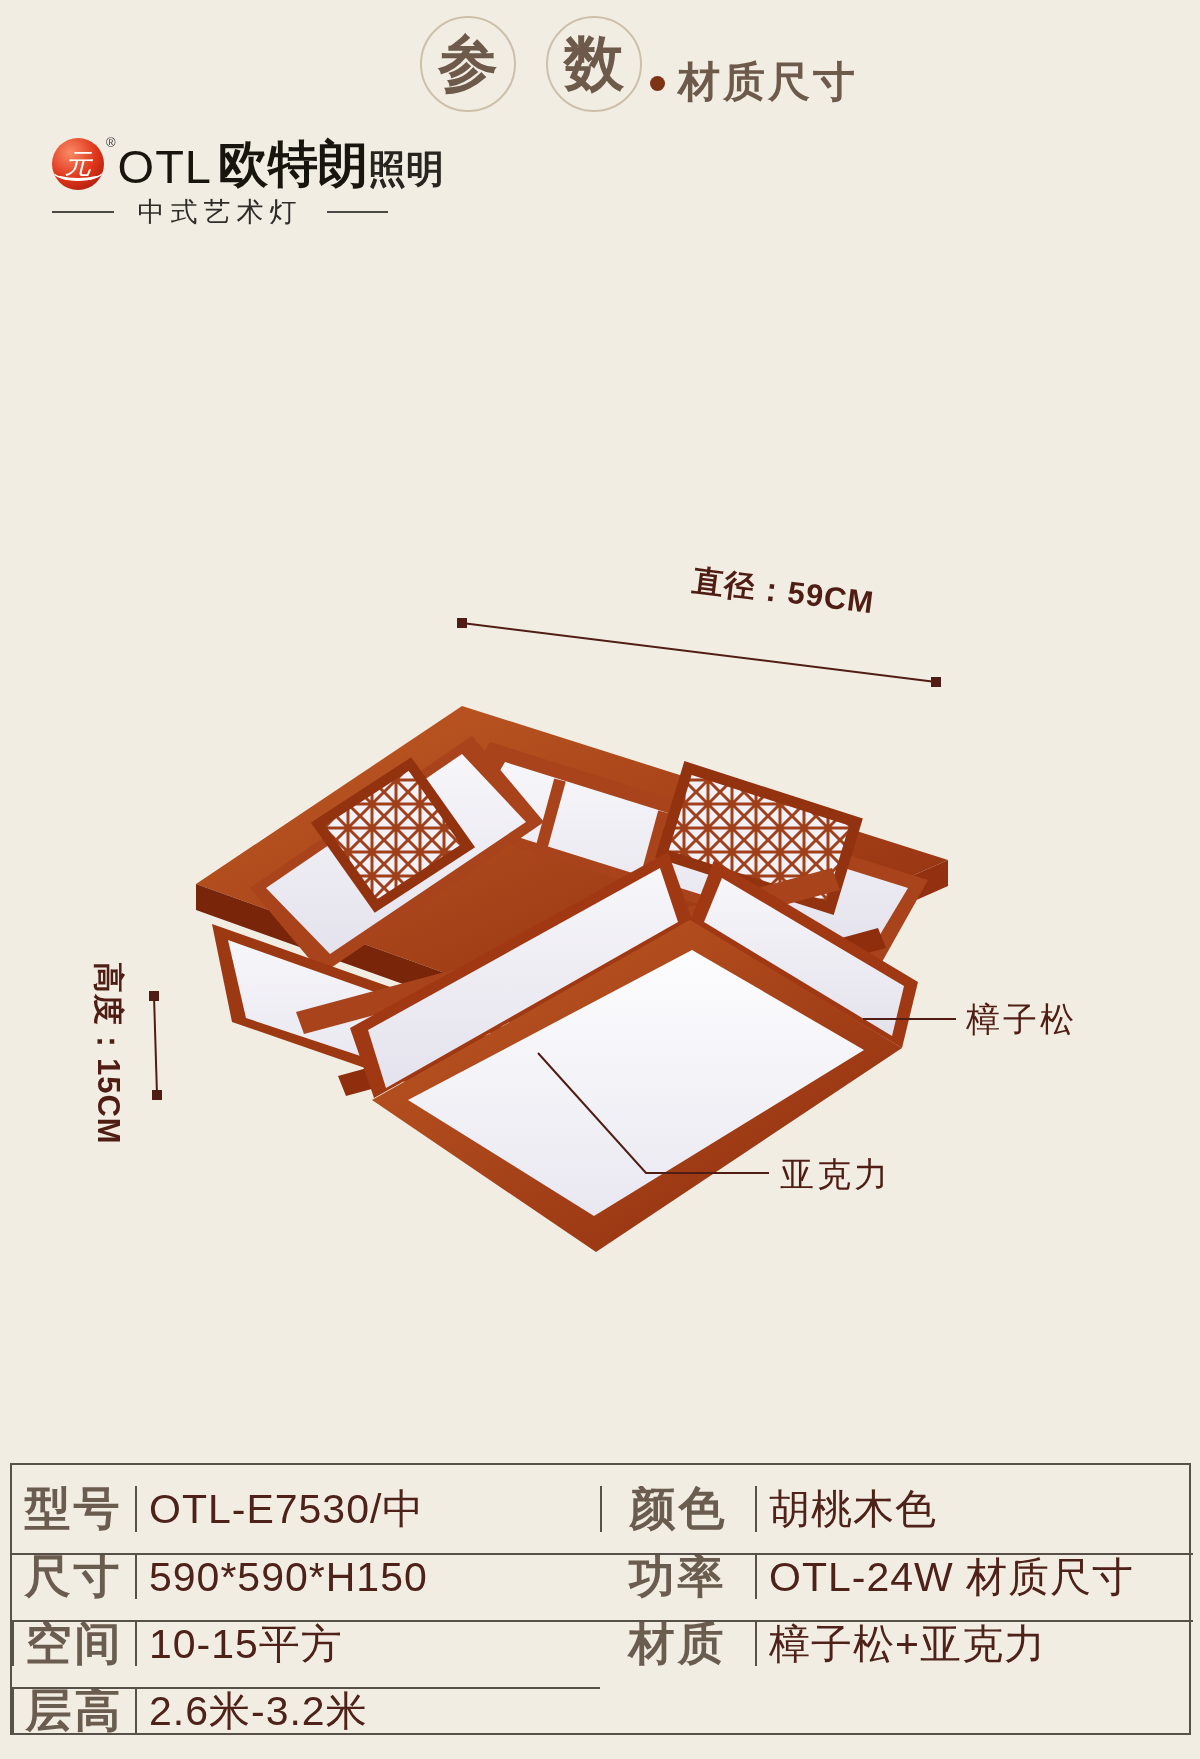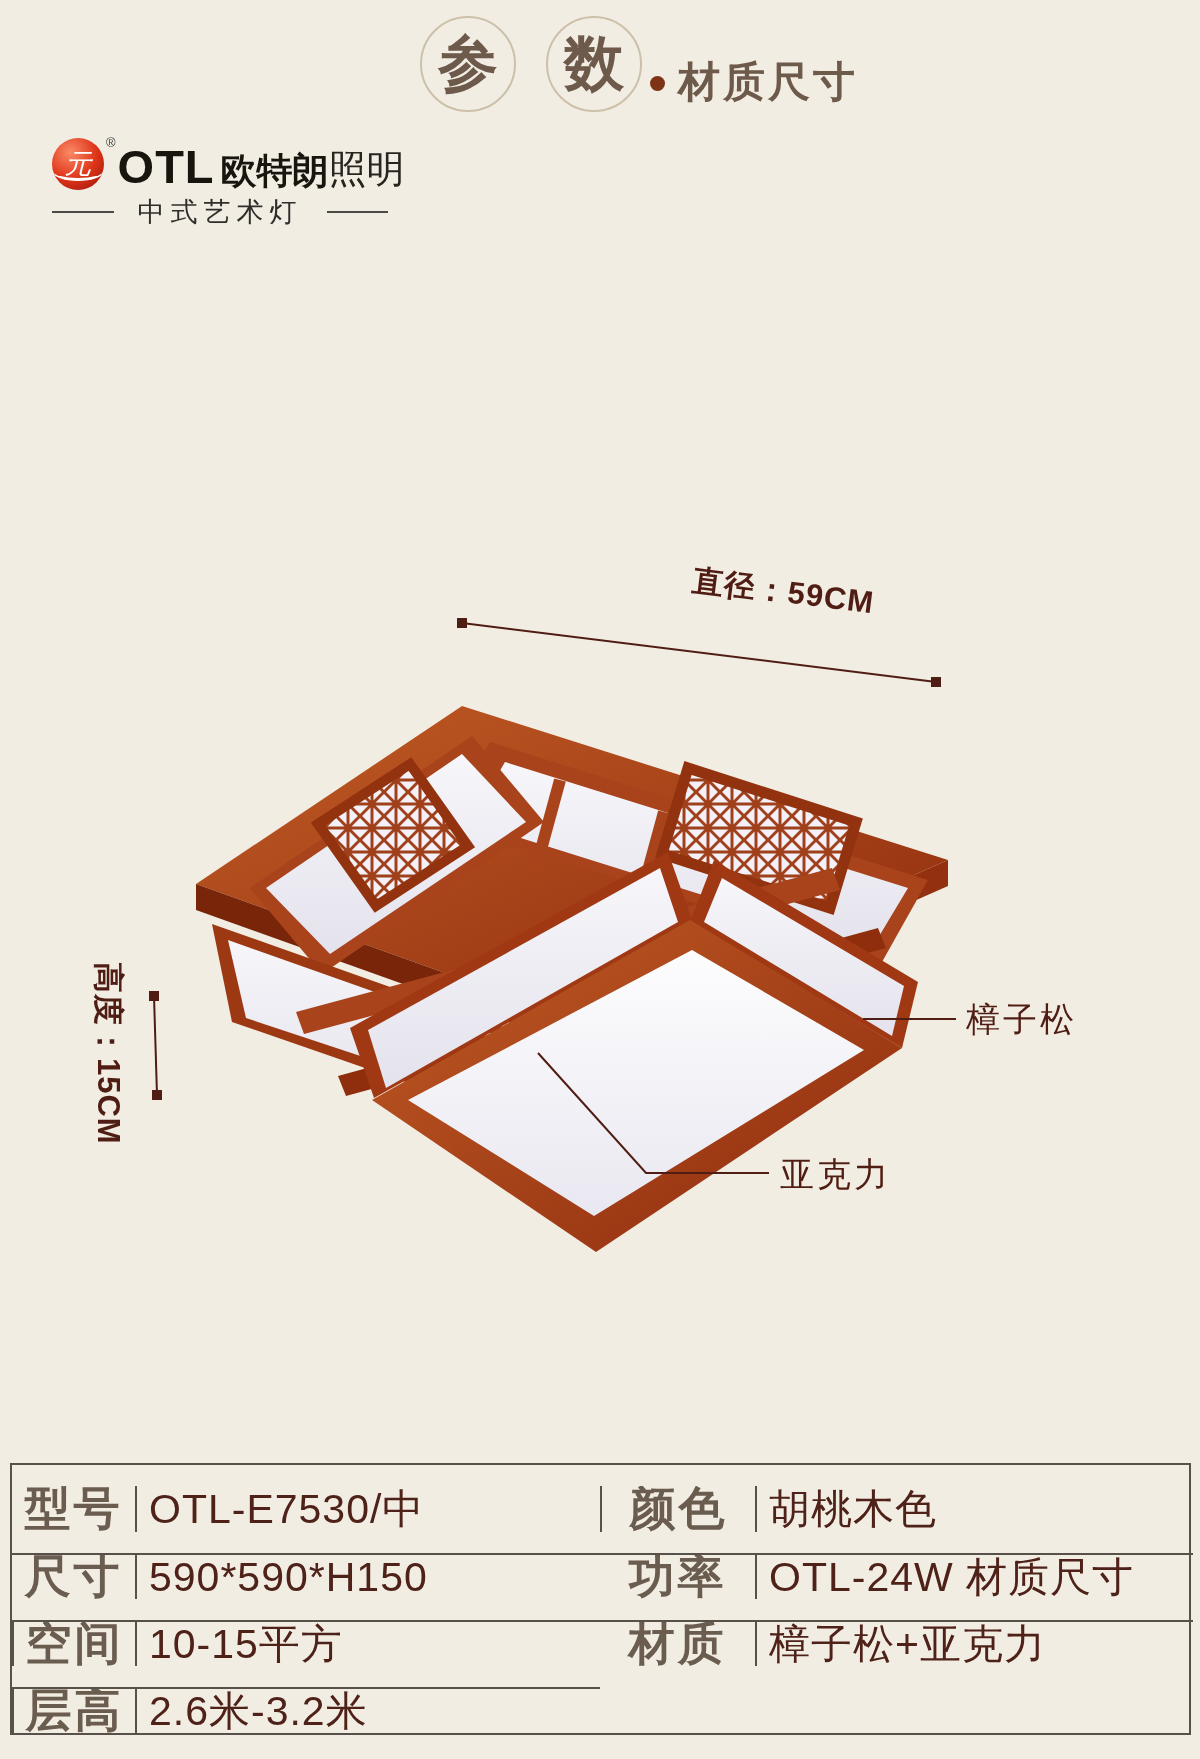--- a/index.html
+++ b/index.html
@@ -17,23 +17,23 @@
 
   
   .logo-row{position:absolute;left:52px;top:134px;display:flex;align-items:flex-end;height:56px}
   .sphere{position:relative;width:52px;height:52px;border-radius:50%;flex:0 0 52px;
     background:radial-gradient(circle at 35% 28%, #fa8a66, #de3519 52%, #96130a 100%);}
   .sphere .yuan{position:absolute;left:0;top:8px;width:52px;text-align:center;color:#fff;
     font-family:"Liberation Serif","DejaVu Serif",serif;font-style:italic;font-size:27px;}
   .sphere::after{content:"";position:absolute;left:1px;top:24px;width:50px;height:16px;
     border-bottom:3px solid #fff;border-radius:50%;}
   .reg{font-size:13px;color:#3c3c3c;margin:0 2px 40px 2px}
-  .otl{font-size:47px;font-weight:700;color:#18150f;letter-spacing:1px;line-height:.95}
-  .cn-bold{font-size:36px;font-weight:bold;color:#18150f;margin-left:6px;line-height:1.05}
-  .cn-light{font-size:38px;font-weight:400;color:#282520;line-height:1.05}
+  .otl{font-size:47px;font-weight:400;color:#18150f;letter-spacing:1px;line-height:.95}
+  .cn-bold{font-size:50px;font-weight:bold;color:#18150f;margin-left:6px;line-height:1.05}
+  .cn-light{font-size:38px;font-weight:700;color:#282520;line-height:1.05}
   .tagline{position:absolute;left:52px;top:194px;width:336px;display:flex;align-items:center;
     justify-content:center;gap:24px}
   .rule{width:62px;height:2px;background:#4c4a47}
   .tag-text{font-size:27px;color:#2f2d2a;letter-spacing:6px;white-space:nowrap}
 
   
   .fig{position:absolute;left:0;top:0;width:1200px;height:1759px}
 
   
   .spec-table{position:absolute;left:10px;top:1463px;width:1181px;height:272px;display:grid;

